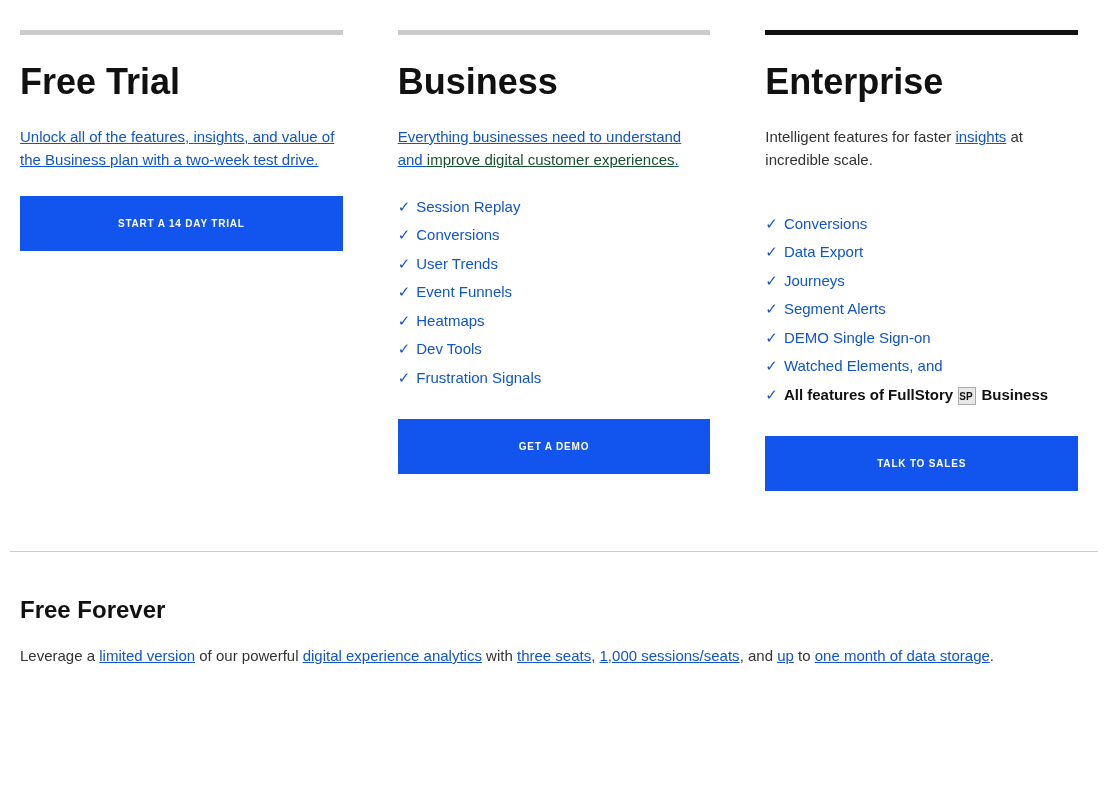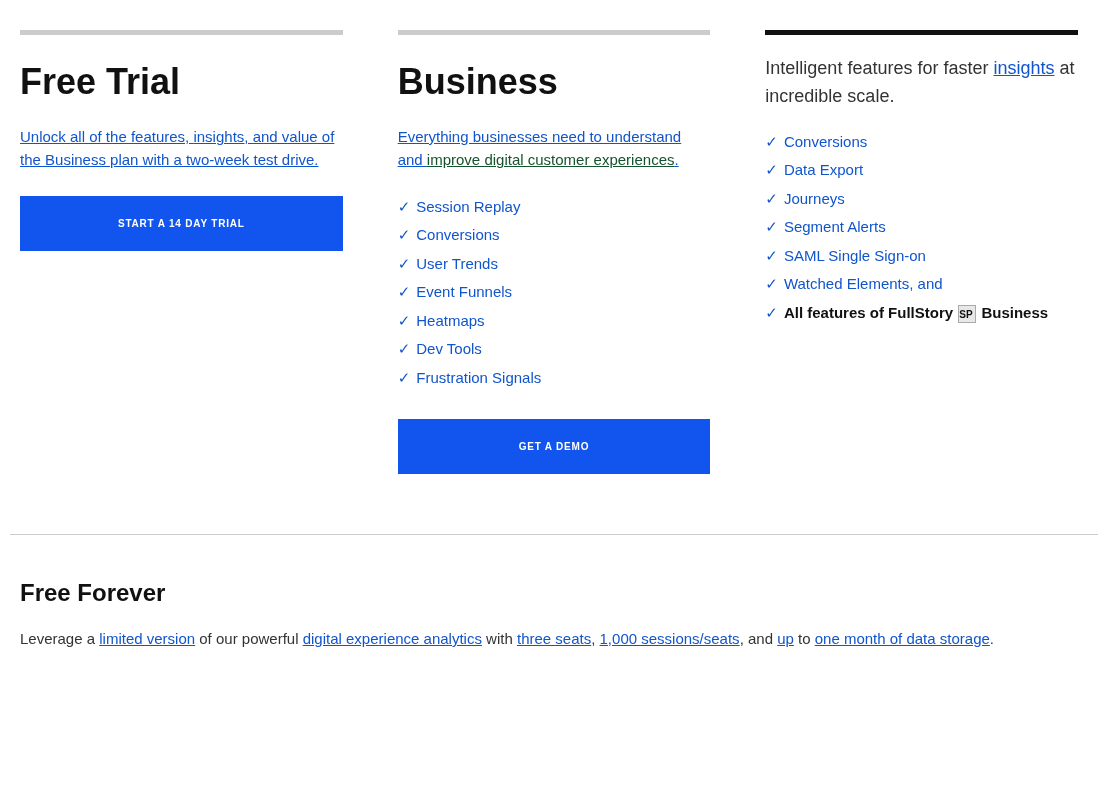--- a/index.html
+++ b/index.html
@@ -140,23 +140,23 @@
       line-height: 1.6;
     }
 
     .free-forever-description a,
     .free-forever-description .link {
       color: #1155cc;
       text-decoration: underline;
     }
 
     .enterprise-desc {
-      font-size: 18px;
+      font-size: 15px;
       color: #333333;
-      margin-bottom: 20px;
+      margin-bottom: 41px;
       line-height: 1.55;
     }
   </style>
 </head>
 <body>
 
 <div class="page-wrapper">
 
   <div class="pricing-grid">
 
@@ -204,20 +204,21 @@
         <li>
           <span class="check">✓</span>
           <span class="feature-text">Frustration Signals</span>
         </li>
       </ul>
       <button class="cta-button">GET A DEMO</button>
     </div>
 
     <div class="plan-column">
       <div class="plan-top-bar dark"></div>
+      <h2 class="plan-title">Enterprise</h2>
       <p class="enterprise-desc">
         Intelligent features for faster <span style="color:#1155cc;text-decoration:underline;">insights</span> at incredible scale.
       </p>
       <ul class="features-list">
         <li>
           <span class="check">✓</span>
           <span class="feature-text">Conversions</span>
         </li>
         <li>
           <span class="check">✓</span>
@@ -226,31 +227,32 @@
         <li>
           <span class="check">✓</span>
           <span class="feature-text">Journeys</span>
         </li>
         <li>
           <span class="check">✓</span>
           <span class="feature-text">Segment Alerts</span>
         </li>
         <li>
           <span class="check">✓</span>
-          <span class="feature-text">SAML Single Sign-on</span>
+          <span class="feature-text">DEMO Single Sign-on</span>
         </li>
         <li>
           <span class="check">✓</span>
           <span class="feature-text">Watched Elements, and</span>
         </li>
         <li>
           <span class="check">✓</span>
           <span class="feature-text bold">All features of FullStory <span style="display:inline-block;width:18px;height:18px;background:#e8e8e8;border:1px solid #aaa;vertical-align:middle;margin:0 1px;font-size:10px;text-align:left;line-height:18px;">SP</span> Business</span>
         </li>
       </ul>
+      <button class="cta-button">TALK TO SALES</button>
     </div>
 
   </div>
 
   <hr class="divider">
 
   <div class="free-forever-section">
     <h2 class="free-forever-title">Free Forever</h2>
     <p class="free-forever-description">
       Leverage a <span class="link">limited version</span> of our powerful <span class="link">digital experience analytics</span> with <span class="link">three seats</span>, <span class="link">1,000 sessions/seats</span>, and <span class="link">up</span> to <span class="link">one month of data storage</span>.

